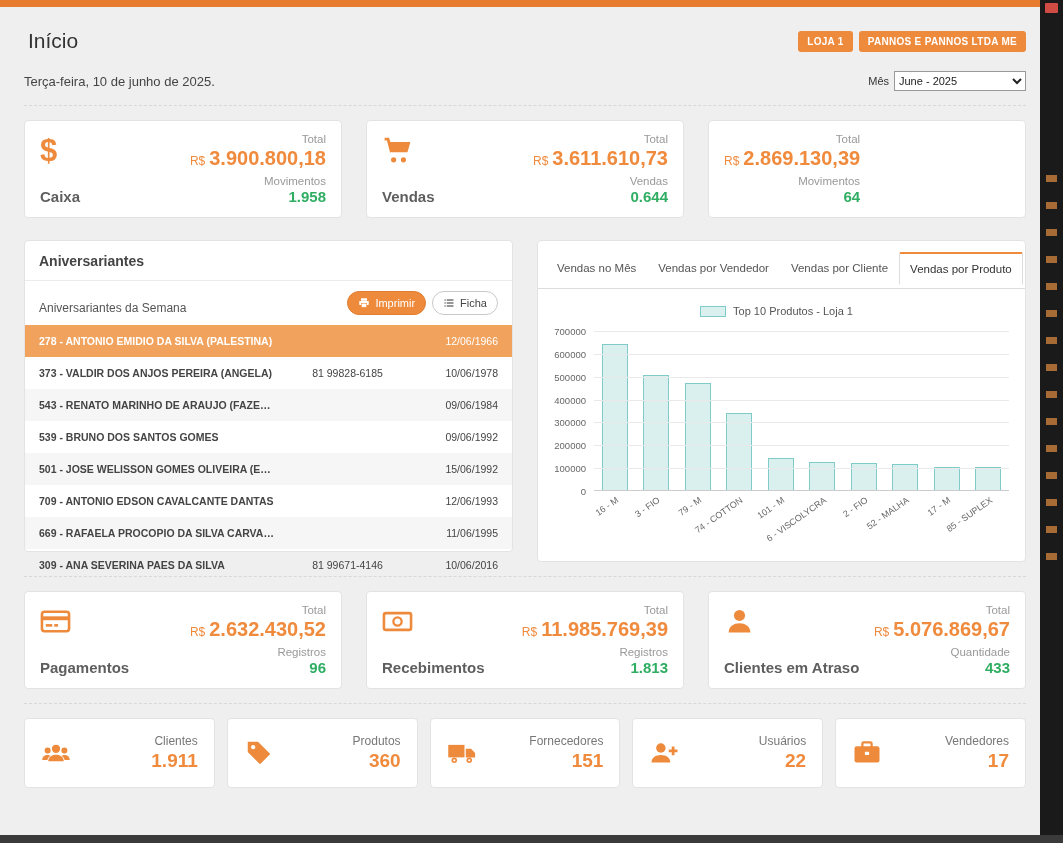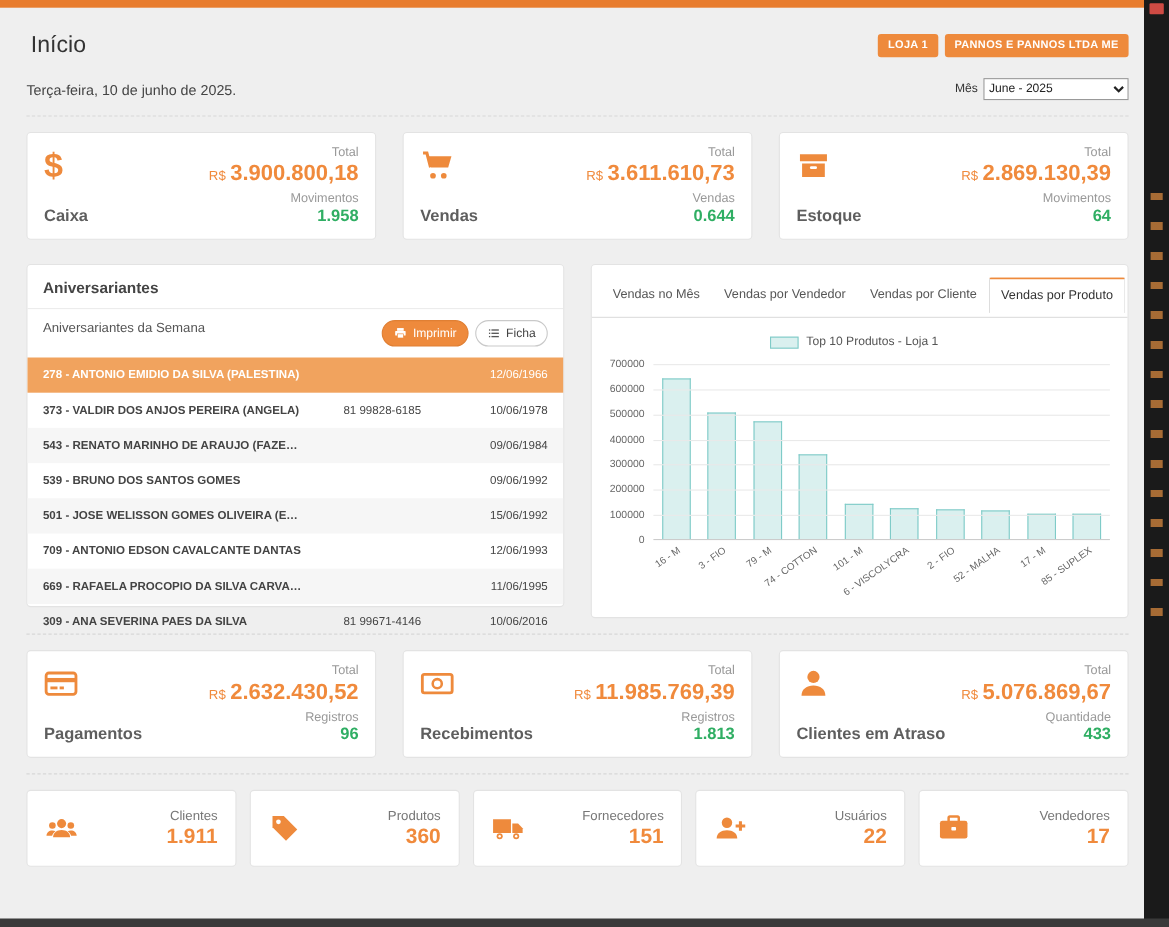--- a/index.html
+++ b/index.html
@@ -35,21 +35,21 @@
   .cur { font-size:12px; margin-right:4px; }
   .num { font-size:20px; font-weight:700; }
   .stat-count { font-size:15px; font-weight:700; color:#2fae63; margin-top:1px; }
 
   .mid-row { display:flex; gap:24px; margin-top:22px; }
   .panel { background:#fff; border:1px solid #e3e3e3; border-radius:4px; }
   .panel-birthdays { width:489px; height:312px; }
   .panel-chart { width:489px; height:322px; }
 
   .panel-title { font-size:14px; font-weight:700; color:#444; padding:12px 14px 11px; border-bottom:1px solid #ececec; }
-  .panel-sub { display:flex; justify-content:space-between; align-items:flex-start; padding:10px 14px; font-size:12px; color:#555; }
+  .panel-sub { display:flex; justify-content:space-between; align-items:flex-end; padding:10px 14px; font-size:12px; color:#555; }
   .btns { display:flex; gap:6px; }
   .btn { display:flex; align-items:center; gap:5px; border-radius:12px; font-size:11px; padding:4px 10px; font-family:inherit; cursor:pointer; height:24px; }
   .btn-orange { background:#ee8a3c; border:1px solid #e07f33; color:#fff; }
   .btn-ghost { background:#fff; border:1px solid #c9c9c9; color:#444; }
   .btn svg { width:12px; height:12px; }
 
   .thead { display:flex; align-items:center; padding:0 14px; height:26px; font-size:11px; font-weight:700; color:#333; border-bottom:1px solid #eee; }
   .c1 { flex:1; padding-right:8px; overflow:hidden; white-space:nowrap; text-overflow:ellipsis; }
   .c2 { width:125px; text-align:center; }
   .c3 { width:88px; text-align:right; }
@@ -68,21 +68,21 @@
   .plot-row { display:flex; }
   .y-axis { width:50px; position:relative; height:160px; }
   .y-axis span { position:absolute; right:8px; font-size:9.5px; color:#666; transform:translateY(-50%); }
   .plot { position:relative; flex:1; height:160px; border-bottom:1px solid #ccc; }
   .gridline { position:absolute; left:0; right:0; height:1px; background:#e9e9e9; }
   .bars { position:absolute; left:0; right:0; top:0; bottom:0; display:flex; align-items:flex-end; }
   .bar-cell { flex:1; position:relative; height:100%; display:flex; align-items:flex-end; justify-content:center; }
   .bar { width:62%; border-style:solid; border-width:1px 1px 0 1px; }
   .xlabel { position:absolute; top:calc(100% + 5px); right:50%; transform:rotate(-35deg); transform-origin:100% 0; font-size:9px; color:#666; white-space:nowrap; }
 
-  .row5 { display:flex; gap:12px;justify-content:flex-end; }
+  .row5 { display:flex; gap:12px; }
   .small-card { flex:1; background:#fff; border:1px solid #e3e3e3; border-radius:4px; height:70px; display:flex; align-items:center; justify-content:space-between; padding:0 16px; }
   .sc-icon { color:#ee8a3c; display:flex; }
   .sc-icon svg { width:30px; height:30px; }
   .sc-right { text-align:right; }
   .sc-label { font-size:12px; color:#777; }
   .sc-value { font-size:19px; font-weight:700; color:#f08a3c; margin-top:2px; }
 
   .right-strip { position:absolute; top:0; right:0; width:23px; height:843px; background:#1a1a1a; z-index:10; }
   .right-strip::before { content:""; position:absolute; top:3px; left:5px; width:13px; height:10px; background:#cf4b44; border-radius:1px; }
   .right-strip::after { content:""; position:absolute; top:175px; left:6px; width:11px; height:390px;
@@ -146,30 +146,20 @@
       </div>
       <div class="stat-right">
         <div class="muted">Total</div>
         <div class="stat-value"><span class="cur">R$</span><span class="num">3.611.610,73</span></div>
         <div class="muted">Vendas</div>
         <div class="stat-count">0.644</div>
       </div>
     </div>
 
     <div class="stat-card">
-      <div class="stat-left">
-        <span class="stat-icon">
-          <svg viewBox="0 0 24 24" fill="#ee8a3c">
-              <path d="M2.5 4h19v5h-19z"></path>
-              <path d="M4 10.5h16V20H4z"></path>
-              <rect x="9.5" y="12.5" width="5" height="2" rx="1" fill="#fff"></rect>
-            </svg>
-        </span>
-        <span class="stat-name">Estoque</span>
-      </div>
       <div class="stat-right">
         <div class="muted">Total</div>
         <div class="stat-value"><span class="cur">R$</span><span class="num">2.869.130,39</span></div>
         <div class="muted">Movimentos</div>
         <div class="stat-count">64</div>
       </div>
     </div>
   </div>
 
   <div class="mid-row">

